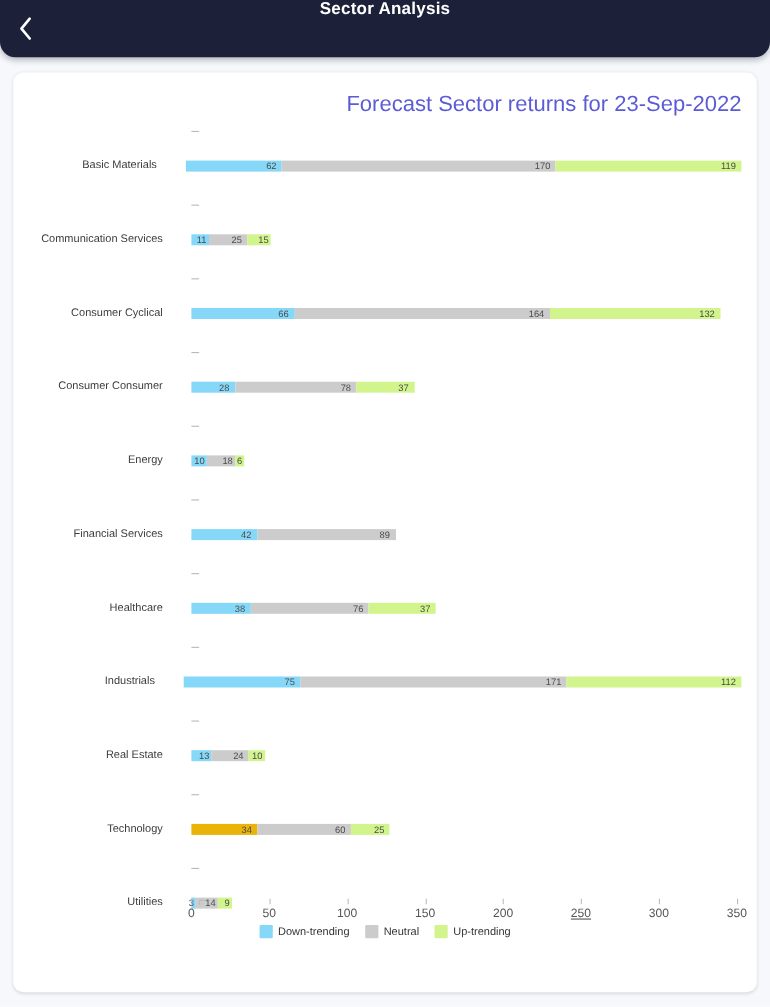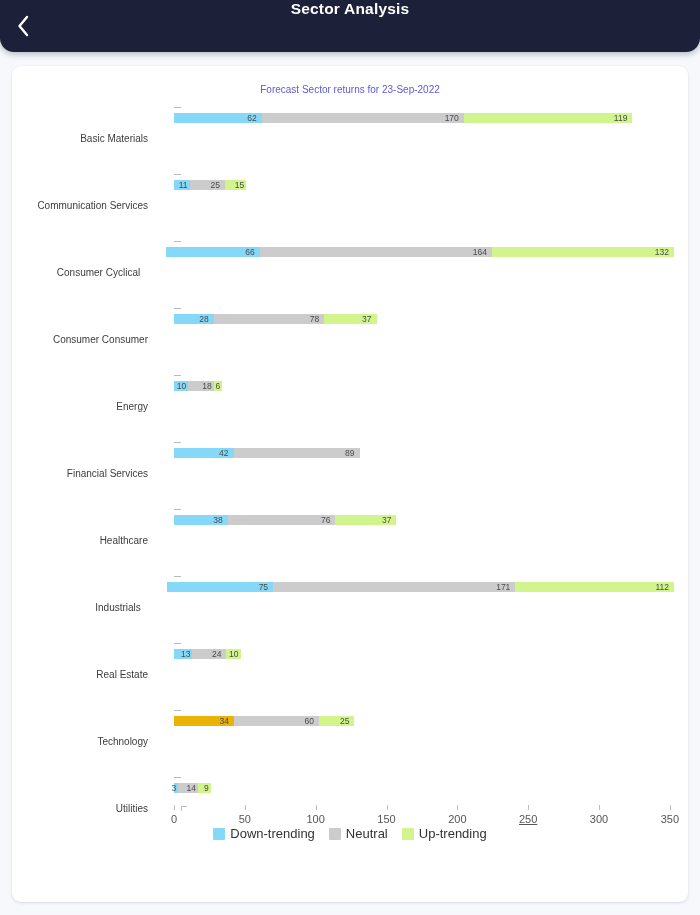--- a/index.html
+++ b/index.html
@@ -51,23 +51,23 @@
   .card {
     background: #ffffff;
     border-radius: 9px;
     box-shadow: 0 1px 3px rgba(30,40,70,.14);
     height: 836px;
     padding: 14px 14px 8px 14px;
     position: relative;
   }
 
   .chart-title {
-    text-align: center;
+    text-align: right;
     color: #5b5bd6;
-    font-size: 10px;
+    font-size: 20px;
     padding-top: 4px;
     padding-bottom: 4px;
   }
 
   
   .plot {
     position: relative;
     margin-top: 6px;
     height: 740px;
   }
@@ -94,21 +94,21 @@
     text-align: right;
     padding-right: 26px;
     font-size: 10px;
     color: #3c3c3c;
     white-space: nowrap;
   }
   .bar {
     position: relative;
     height: 51px;
     display: flex;
-    align-items: flex-start;
+    align-items: center;
   }
   .seg {
     position: relative;
     display: flex;
     align-items: center;
     justify-content: flex-end;
     overflow: visible;
   }
   .seg span {
     font-size: 8.5px;
@@ -166,21 +166,21 @@
     align-items: center;
     gap: 5px;
     cursor: pointer;
   }
   .legend-swatch {
     width: 12px;
     height: 12px;
     border-radius: 1px;
   }
   .legend-text {
-    font-size: 13px;
+    font-size: 10px;
     color: #333333;
   }
 </style>
 </head>
 <body>
 
 <div class="appbar">
   <div class="back-btn">
     <span>
       <svg width="14" height="22" viewBox="0 0 14 22" fill="none">
@@ -198,21 +198,21 @@
 
     <div class="plot">
       <div class="rows" id="rows">
           <div class="row">
             <div class="row-tick"></div>
             <div class="row-label">Basic Materials</div>
             <div class="bar">
               <div class="seg" style="width: 87.8333px; background: rgb(134, 216, 248);">
                 <span>62</span>
               </div>
-              <div class="seg" style="width: 202px; background: rgb(204, 204, 204);">
+              <div class="seg" style="width: 249px; background: rgb(204, 204, 204);">
                 <span>170</span>
               </div>
               <div class="seg" style="width: 168.583px; background: rgb(209, 245, 140);">
                 <span>119</span>
               </div>
             </div>
           </div>
           <div class="row">
             <div class="row-tick"></div>
             <div class="row-label">Communication Services</div>
@@ -231,21 +231,21 @@
           <div class="row">
             <div class="row-tick"></div>
             <div class="row-label">Consumer Cyclical</div>
             <div class="bar">
               <div class="seg" style="width: 93.5px; background: rgb(134, 216, 248);">
                 <span>66</span>
               </div>
               <div class="seg" style="width: 232.333px; background: rgb(204, 204, 204);">
                 <span>164</span>
               </div>
-              <div class="seg" style="width: 182px; background: rgb(209, 245, 140);">
+              <div class="seg" style="width: 155px; background: rgb(209, 245, 140);">
                 <span>132</span>
               </div>
             </div>
           </div>
           <div class="row">
             <div class="row-tick"></div>
             <div class="row-label">Consumer Consumer</div>
             <div class="bar">
               <div class="seg" style="width: 39.6667px; background: rgb(134, 216, 248);">
                 <span>28</span>

